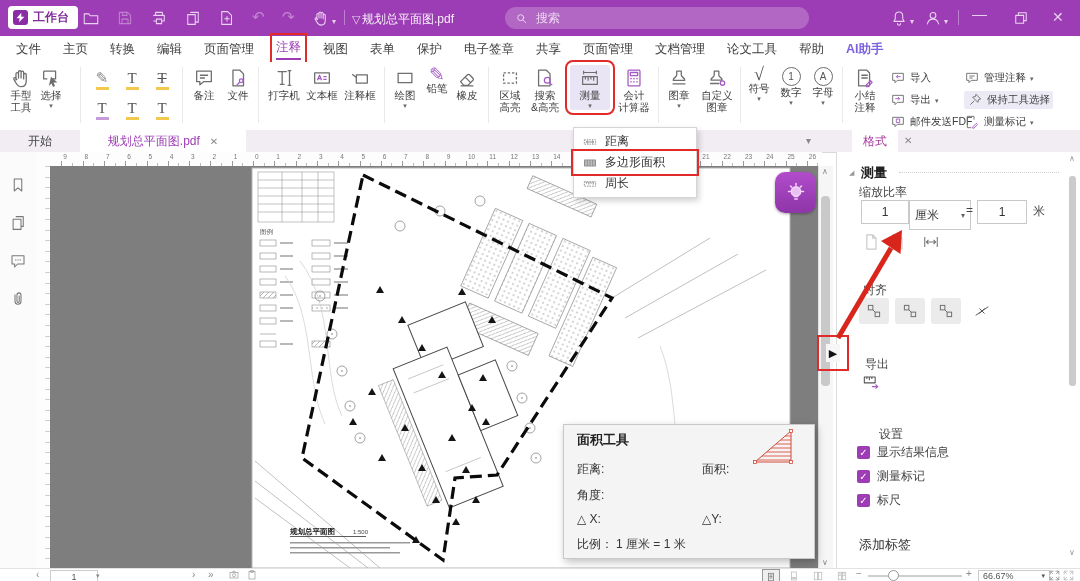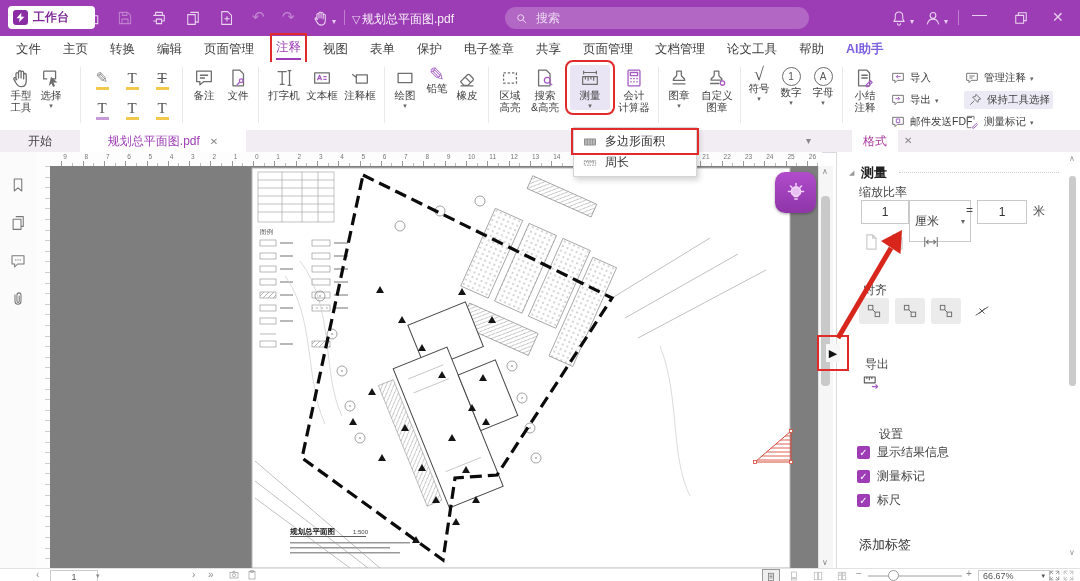--- a/index.html
+++ b/index.html
@@ -4,21 +4,21 @@
 <style>
   :root{ --acc:#A45BC4; --red:#E12A2A; --purple:#9D3CB4; }
   html,body{margin:0;padding:0;background:#555;}
   #root{position:relative;width:1080px;height:581px;overflow:hidden;background:#fff;
         font-family:"Liberation Sans","DejaVu Sans",sans-serif;font-size:12px;color:#333;}
   svg.ic{display:block;}
   .ic{color:#6E6E6E;}
   
   .tb{position:absolute;left:0;top:0;width:1080px;height:36px;background:#9D3DB5;}
   .pill{position:absolute;left:8px;top:6px;height:23px;background:#fff;border-radius:4px;
-        display:flex;align-items:center;gap:5px;padding:0 26px 0 5px;}
+        display:flex;align-items:center;gap:5px;padding:0 9px 0 5px;}
   .pill .lg{width:15px;height:15px;border-radius:3px;background:#8A2DA5;display:flex;align-items:center;justify-content:center;}
   .pill span{color:#7E2B96;font-weight:bold;font-size:12px;}
   .tbi{position:absolute;top:9px;width:18px;height:18px;color:rgba(255,255,255,.78);}
   .tbg{position:absolute;top:7px;color:rgba(255,255,255,.75);font-size:15px;line-height:20px;}
   .tbsep{position:absolute;top:10px;width:1px;height:15px;background:rgba(255,255,255,.35);}
   .fname{position:absolute;left:362px;top:11px;color:rgba(255,255,255,.92);font-size:12px;}
   .search{position:absolute;left:505px;top:7px;width:284px;height:22px;border-radius:12px;
           background:rgba(255,255,255,.22);display:flex;align-items:center;gap:6px;padding:0 10px;}
   .search input{background:transparent;border:none;outline:none;color:#fff;font-size:12px;width:220px;}
   .search input::placeholder{color:rgba(255,255,255,.75);}
@@ -73,21 +73,21 @@
   .menu{position:absolute;left:573px;top:127px;width:122px;background:#fff;border:1px solid #D5D5D5;
         box-shadow:2px 3px 6px rgba(0,0,0,.18);padding:3px 0;z-index:20;}
   .mitem{height:21px;display:flex;align-items:center;gap:7px;padding:0 8px;font-size:12px;color:#333;}
   .mitem.boxed{outline:2.5px solid var(--red);outline-offset:1px;}
   
   .rp{position:absolute;left:836px;top:152px;width:244px;height:416px;background:#fff;border-left:1px solid #DCDCDC;}
   .sechead{font-size:13px;font-weight:bold;color:#222;}
   .lbl{font-size:12px;color:#444;}
   .pinput{position:absolute;height:20px;border:1px solid #C9C9C9;background:#fff;text-align:center;font-size:12px;color:#333;outline:none;}
   .pselect{position:absolute;height:20px;border:1px solid #C9C9C9;background:#fff;display:flex;align-items:center;
-           justify-content:space-between;padding:10px 5px;font-size:12px;color:#333;}
+           justify-content:space-between;padding:4px 5px;font-size:12px;color:#333;}
   .snapbtn{position:absolute;width:30px;height:26px;background:#EBEBEB;border-radius:3px;display:flex;align-items:center;justify-content:center;}
   .cbrow{position:absolute;display:flex;align-items:center;gap:7px;}
   .cbbox{width:13px;height:13px;background:var(--purple);border-radius:2px;color:#fff;font-size:10px;
          display:flex;align-items:center;justify-content:center;line-height:13px;}
   .rpscroll{position:absolute;left:232px;top:24px;width:7px;height:210px;background:#CBCBCB;border-radius:3px;}
   
   .atool{position:absolute;left:563px;top:424px;width:250px;height:133px;background:#F4F4F4;border:1px solid #C8C8C8;
          box-shadow:2px 3px 8px rgba(0,0,0,.25);z-index:18;}
   .atool .t{position:absolute;left:13px;top:6px;font-size:13px;font-weight:bold;color:#222;}
   .atool .fl{position:absolute;font-size:12px;color:#333;}
@@ -1011,20 +1011,26 @@
   <div class="bulb">
     <svg width="24" height="24" viewBox="0 0 24 24">
       <g stroke="#F0D3F7" stroke-width="1.6" fill="none" stroke-linecap="round">
         <circle cx="12" cy="10.5" r="4.6" fill="#E9C0F2"></circle>
         <path d="M10.3,15.5 h3.4 M10.8,18 h2.4 M12,2.5 v1.8 M4.5,10.5 h1.8 M17.7,10.5 h1.8 M6.5,5 l1.3,1.3 M17.5,5 l-1.3,1.3"></path>
       </g>
     </svg>
   </div>
 
   <div class="menu">
+    <div class="mitem">
+      <svg class="ic" width="16" height="16">
+          <use href="#i-dist"></use>
+        </svg>
+      <span>距离</span>
+    </div>
     <div class="mitem boxed">
       <svg class="ic" width="16" height="16">
           <use href="#i-poly"></use>
         </svg>
       <span>多边形面积</span>
     </div>
     <div class="mitem">
       <svg class="ic" width="16" height="16">
           <use href="#i-perim"></use>
         </svg>
@@ -1100,20 +1106,30 @@
 
     <span style="position:absolute;left:232px;top:2px;font-size:8px;color:#999">∧</span>
     <div class="rpscroll"></div>
     <span style="position:absolute;left:232px;top:396px;font-size:8px;color:#999">∨</span>
   </div>
 
   <div class="toggle">
     <span>▶</span>
   </div>
 
+  <div class="atool">
+    <div class="t">面积工具</div>
+    <div class="fl" style="left:13px;top:36px">距离:</div>
+    <div class="fl" style="left:138px;top:36px">面积:</div>
+    <div class="fl" style="left:13px;top:62px">角度:</div>
+    <div class="fl" style="left:13px;top:87px">△ X:</div>
+    <div class="fl" style="left:138px;top:87px">△Y:</div>
+    <div class="fl" style="left:13px;top:111px">比例：</div>
+    <div class="fl" style="left:52px;top:111px">1 厘米 = 1 米</div>
+  </div>
 
   <svg class="redtri" width="48" height="42" viewBox="0 0 48 42">
     <defs>
         <pattern id="rh" width="4" height="4" patternUnits="userSpaceOnUse">
           <path d="M0,2 h4" stroke="#E0604F" stroke-width="1"></path>
         </pattern>
       </defs>
     <polygon points="5,36 41,5 41,36" fill="url(#rh)" stroke="#D24A3A" stroke-width="1"></polygon>
     <rect x="3.5" y="34.5" width="3" height="3" fill="#fff" stroke="#D24A3A" stroke-width=".8"></rect>
     <rect x="39.5" y="3.5" width="3" height="3" fill="#fff" stroke="#D24A3A" stroke-width=".8"></rect>

